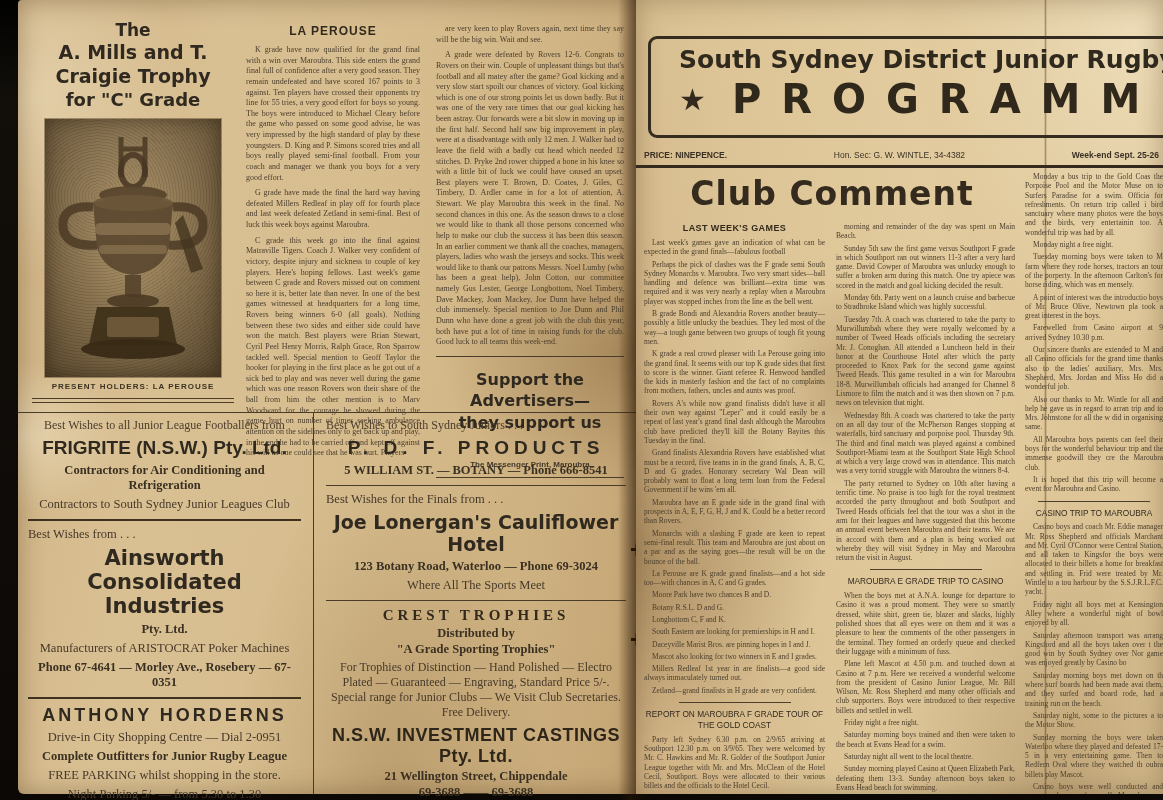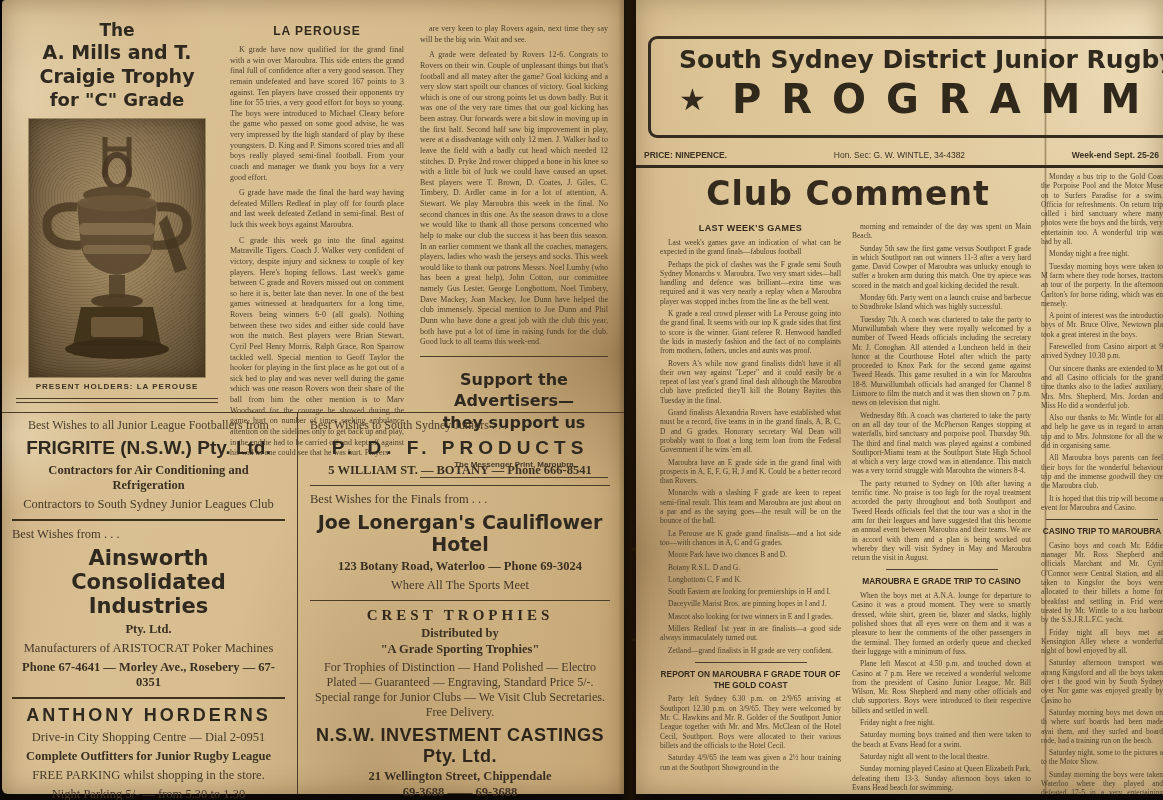--- a/index.html
+++ b/index.html
@@ -7,21 +7,21 @@
     position:relative; width:1163px; height:800px; overflow:hidden;
     background:
       radial-gradient(ellipse at 0% 0%, rgba(0,0,0,0.95) 0%, rgba(0,0,0,0) 9%),
       linear-gradient(180deg,#13100b,#0b0806);
     font-family:"Liberation Serif", serif; color:#43382a;
   }
   .page { position:absolute; top:0; height:794px; }
 
   
   .left-page {
-    left:2px; width:622px;
+    left:18px; width:622px;
     background:
       radial-gradient(ellipse at 2% 12%, rgba(243,230,198,0.55), rgba(0,0,0,0) 18%),
       radial-gradient(ellipse at 1% 55%, rgba(246,235,205,0.5), rgba(0,0,0,0) 12%),
       radial-gradient(ellipse at 99% 45%, rgba(93,62,25,0.35), rgba(0,0,0,0) 22%),
       radial-gradient(ellipse at 60% 100%, rgba(120,84,38,0.25), rgba(0,0,0,0) 30%),
       linear-gradient(100deg,#cfb284 0%, #d9c093 28%, #d6bc8d 55%, #cdb080 82%, #c3a372 100%);
     border-radius:4px 0 0 6px;
     box-shadow:inset 0 0 26px rgba(60,35,10,0.35);
   }
   .top-section { position:absolute; top:0; left:0; right:0; height:412px; display:flex; }
@@ -88,30 +88,30 @@
     border:3px solid #342c20; border-radius:9px; padding:6px 0 0 28px; box-sizing:border-box; }
   .league-title { font-family:"DejaVu Sans", sans-serif; font-weight:bold; font-size:25px; color:#30291d; white-space:nowrap; }
   .programme-row { margin-top:2px; display:flex; align-items:center; gap:26px; }
   .star { font-size:30px; color:#33291c; }
   .programme { font-family:"DejaVu Sans", sans-serif; font-weight:bold; font-size:40px; letter-spacing:20px; color:#30281b; }
   .meta-row { position:absolute; top:150px; left:8px; right:4px; display:flex; justify-content:space-between;
     font-family:"Liberation Sans", sans-serif; font-size:8.5px; font-weight:bold; color:#3a3124; }
   .meta-row .hon { font-weight:normal; }
   .thick-rule { position:absolute; top:165px; left:0; right:0; border-top:3px solid #33291c; }
 
-  .columns { position:absolute; top:172px; left:6px; right:0; bottom:0; display:flex; overflow:hidden;margin-left:16px; }
+  .columns { position:absolute; top:172px; left:6px; right:0; bottom:0; display:flex; overflow:hidden; }
   .left-two { width:380px; position:relative; padding-top:50px; box-sizing:border-box; display:flex; }
   .club-comment { position:absolute; top:2px; left:0; right:0; margin:0; text-align:center;
     font-family:"DejaVu Sans", sans-serif; font-weight:bold; font-size:33px; letter-spacing:1px; color:#342b1e; }
   .ccol1 { width:192px; padding:0 9px 0 2px; box-sizing:border-box; }
   .ccol2 { width:188px; padding:0 7px 0 2px; box-sizing:border-box; }
   .ccol3 { width:178px; padding:0 0 0 3px; box-sizing:border-box; }
   .ccol p { margin:0 0 3px; font-size:7.5px; line-height:1.24; text-align:justify; text-indent:8px; color:#4b3e2c; }
   .chead { font-family:"Liberation Sans", sans-serif; font-weight:bold; font-size:9px; letter-spacing:0.4px; text-align:center; color:#332a1d; margin:1px 0 5px; }
-  .chead2 { font-family:"Liberation Sans", sans-serif; font-weight:bold; font-size:8.3px; text-align:center; color:#332a1d; margin:2px 0 4px; line-height:1.3; }
+  .chead2 { font-family:"Liberation Sans", sans-serif; font-weight:normal; font-size:8.3px; text-align:center; color:#332a1d; margin:2px 0 4px; line-height:1.3; }
   .sep { width:112px; margin:7px auto 6px; border-top:1px solid #4b3e2c; }
   .crease { position:absolute; top:0; bottom:0; width:3px; background:linear-gradient(90deg, rgba(0,0,0,0), rgba(70,44,16,0.4), rgba(0,0,0,0)); }
 </style>
 </head>
 <body>
 
 <div class="photo">
 
   <div class="page left-page">
     <div class="top-section">
@@ -234,20 +234,21 @@
     <div class="thick-rule"></div>
 
     <div class="columns">
       <div class="left-two">
         <h1 class="club-comment">Club Comment</h1>
 
         <div class="ccol ccol1">
           <h4 class="chead">LAST WEEK'S GAMES</h4>
           <p>Last week's games gave an indication of what can be expected in the grand finals—fabulous football</p>
           <p>Perhaps the pick of clashes was the F grade semi South Sydney Monarchs v. Maroubra. Two very smart sides—ball handling and defence was brilliant—extra time was required and it was very nearly a replay when a Maroubra player was stopped inches from the line as the bell went.</p>
+          <p>B grade Bondi and Alexandria Rovers another beauty—possibly a little unlucky the beachies. They led most of the way—a tough game between two groups of tough fit young men.</p>
           <p>K grade a real crowd pleaser with La Perouse going into the grand final. It seems with our top K grade sides that first to score is the winner. Giant referee R. Henwood handled the kids in masterly fashion and the fact of no complaints from mothers, fathers, uncles and aunts was proof.</p>
           <p>Rovers A's while now grand finalists didn't have it all their own way against "Leper" and it could easily be a repeat of last year's grand final dash although the Maroubra club have predicted they'll kill the Botany Bayites this Tuesday in the final.</p>
           <p>Grand finalists Alexandria Rovers have established what must be a record, five teams in in the grand finals, A, B, C, D and G grades. Honorary secretary Wal Dean will probably want to float a long term loan from the Federal Government if he wins 'em all.</p>
           <p>Maroubra have an E grade side in the grand final with prospects in A, E, F, G, H, J and K. Could be a better record than Rovers.</p>
           <p>Monarchs with a slashing F grade are keen to repeat semi-final result. This team and Maroubra are just about on a par and as the saying goes—the result will be on the bounce of the ball.</p>
           <p>La Perouse are K grade grand finalists—and a hot side too—with chances in A, C and G grades.</p>
           <p>Moore Park have two chances B and D.</p>
           <p>Botany R.S.L. D and G.</p>
           <p>Longbottom C, F and K.</p>
           <p>South Eastern are looking for premierships in H and I.</p>

